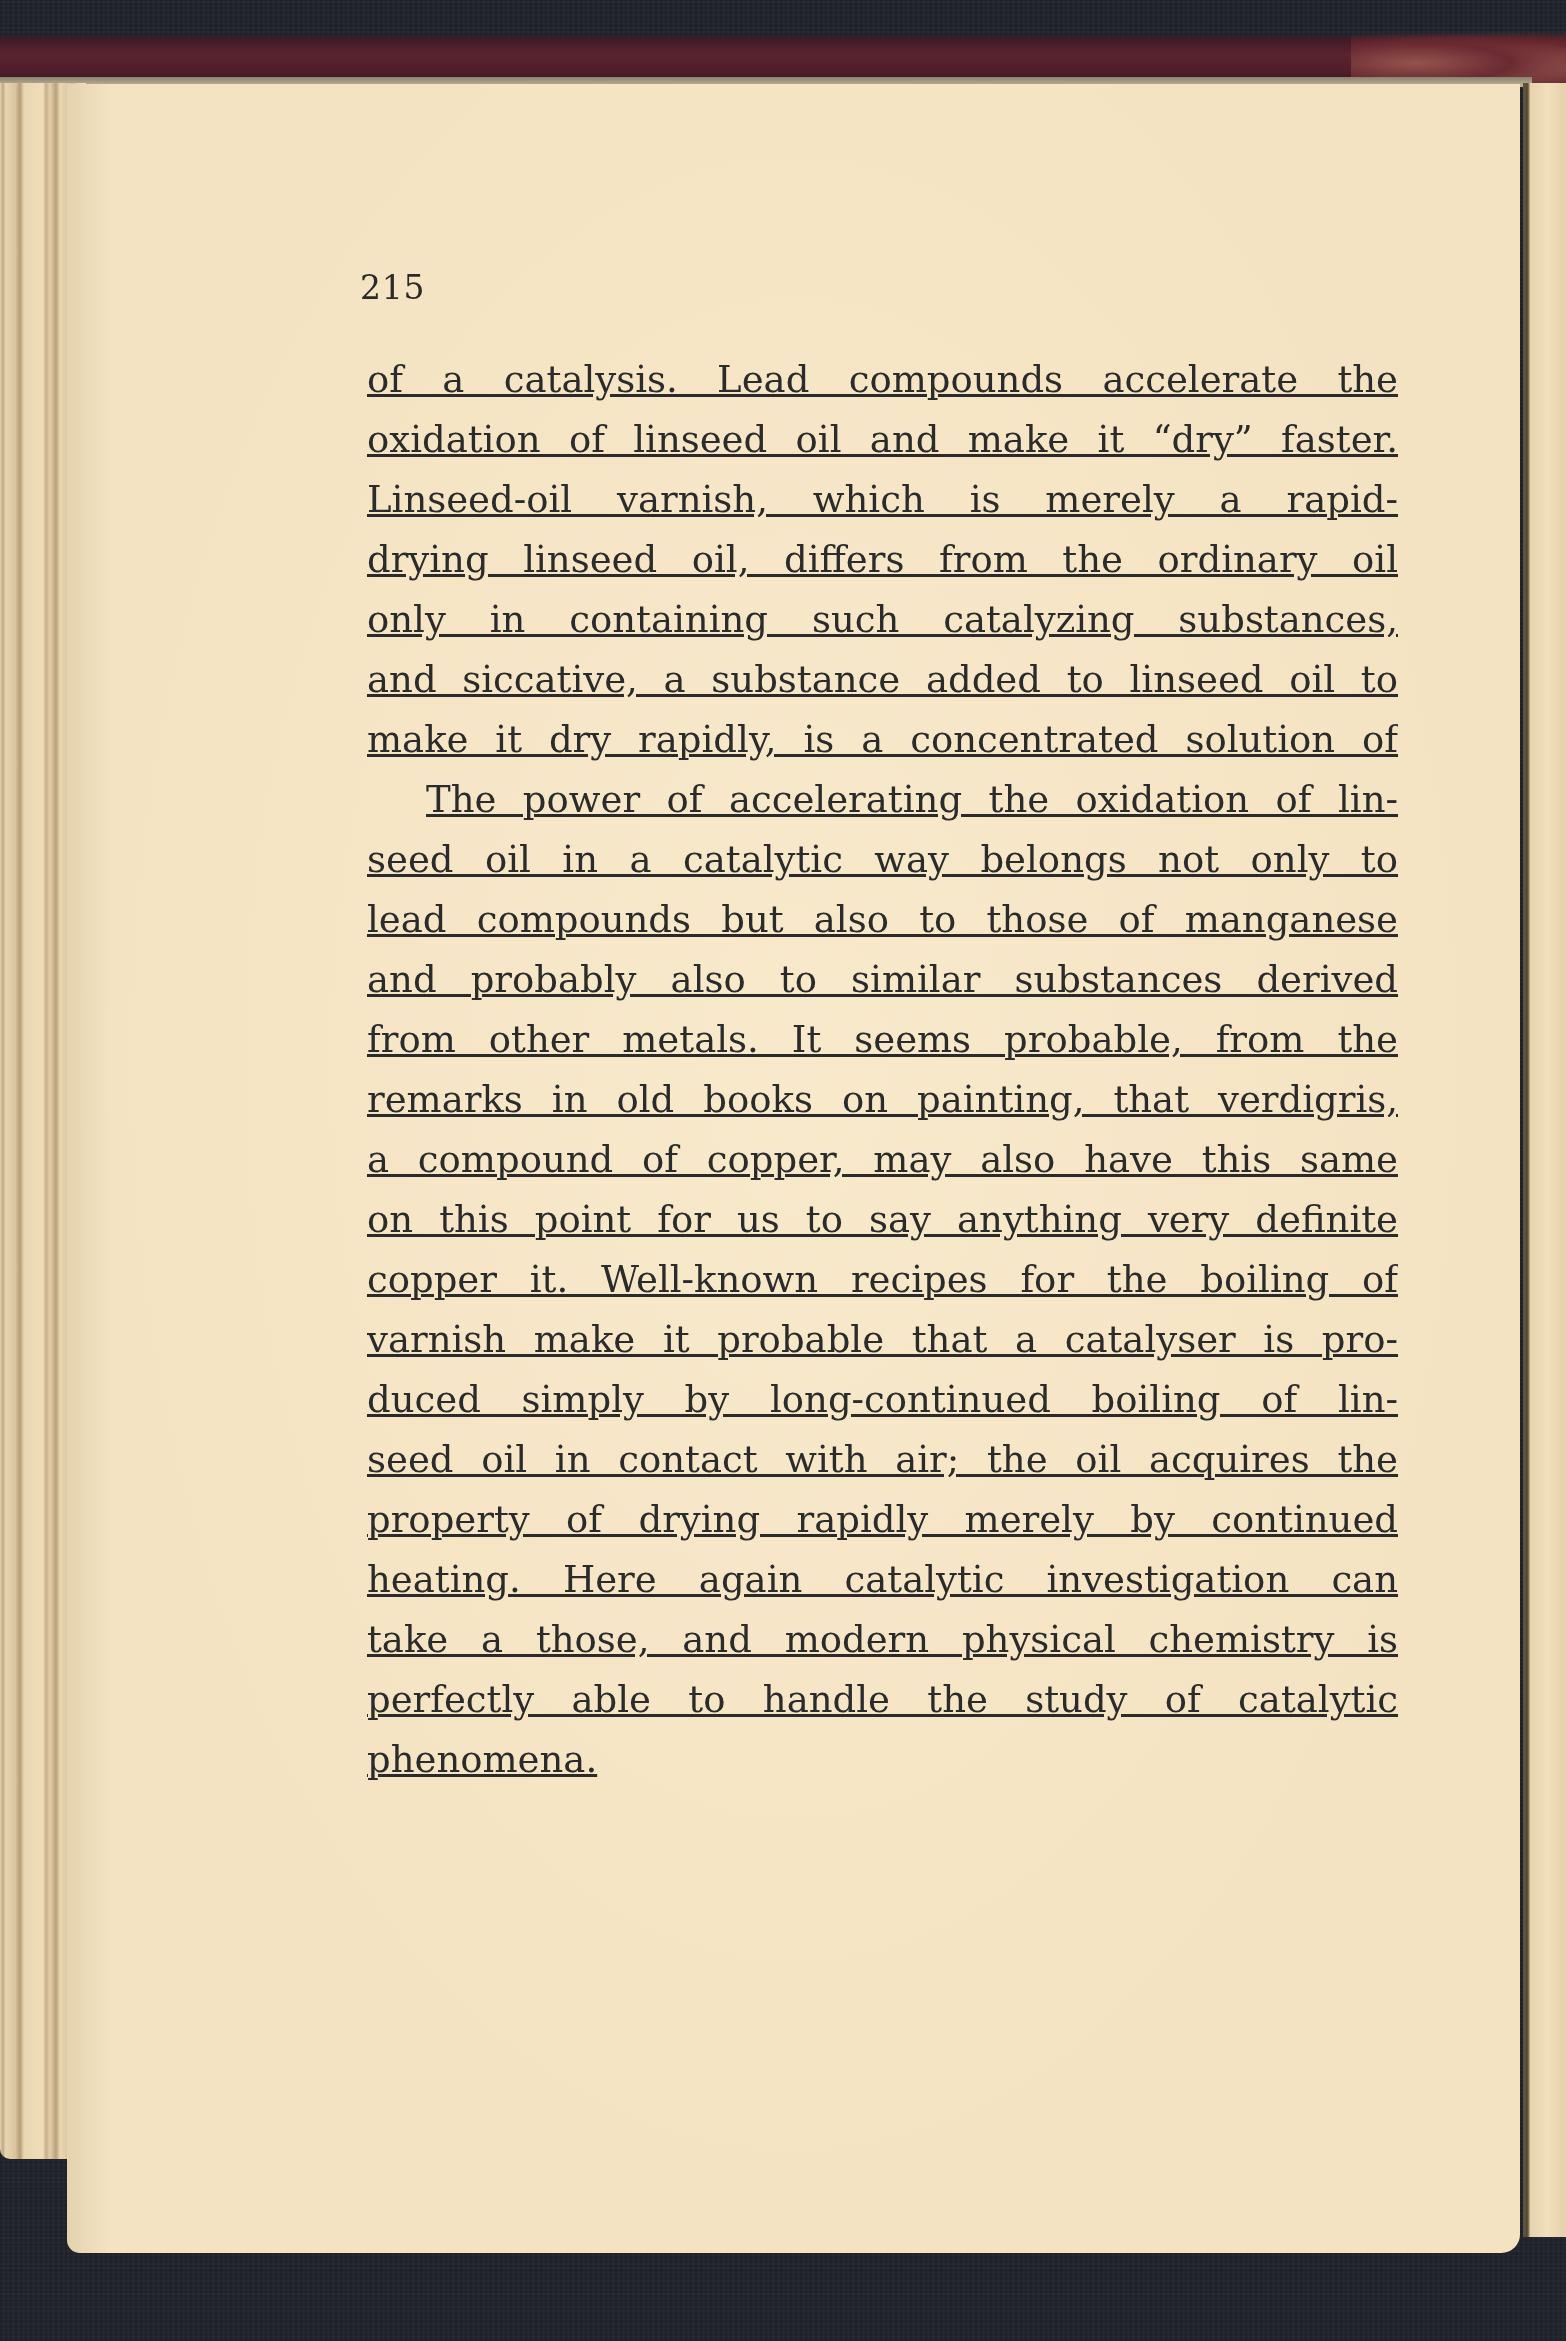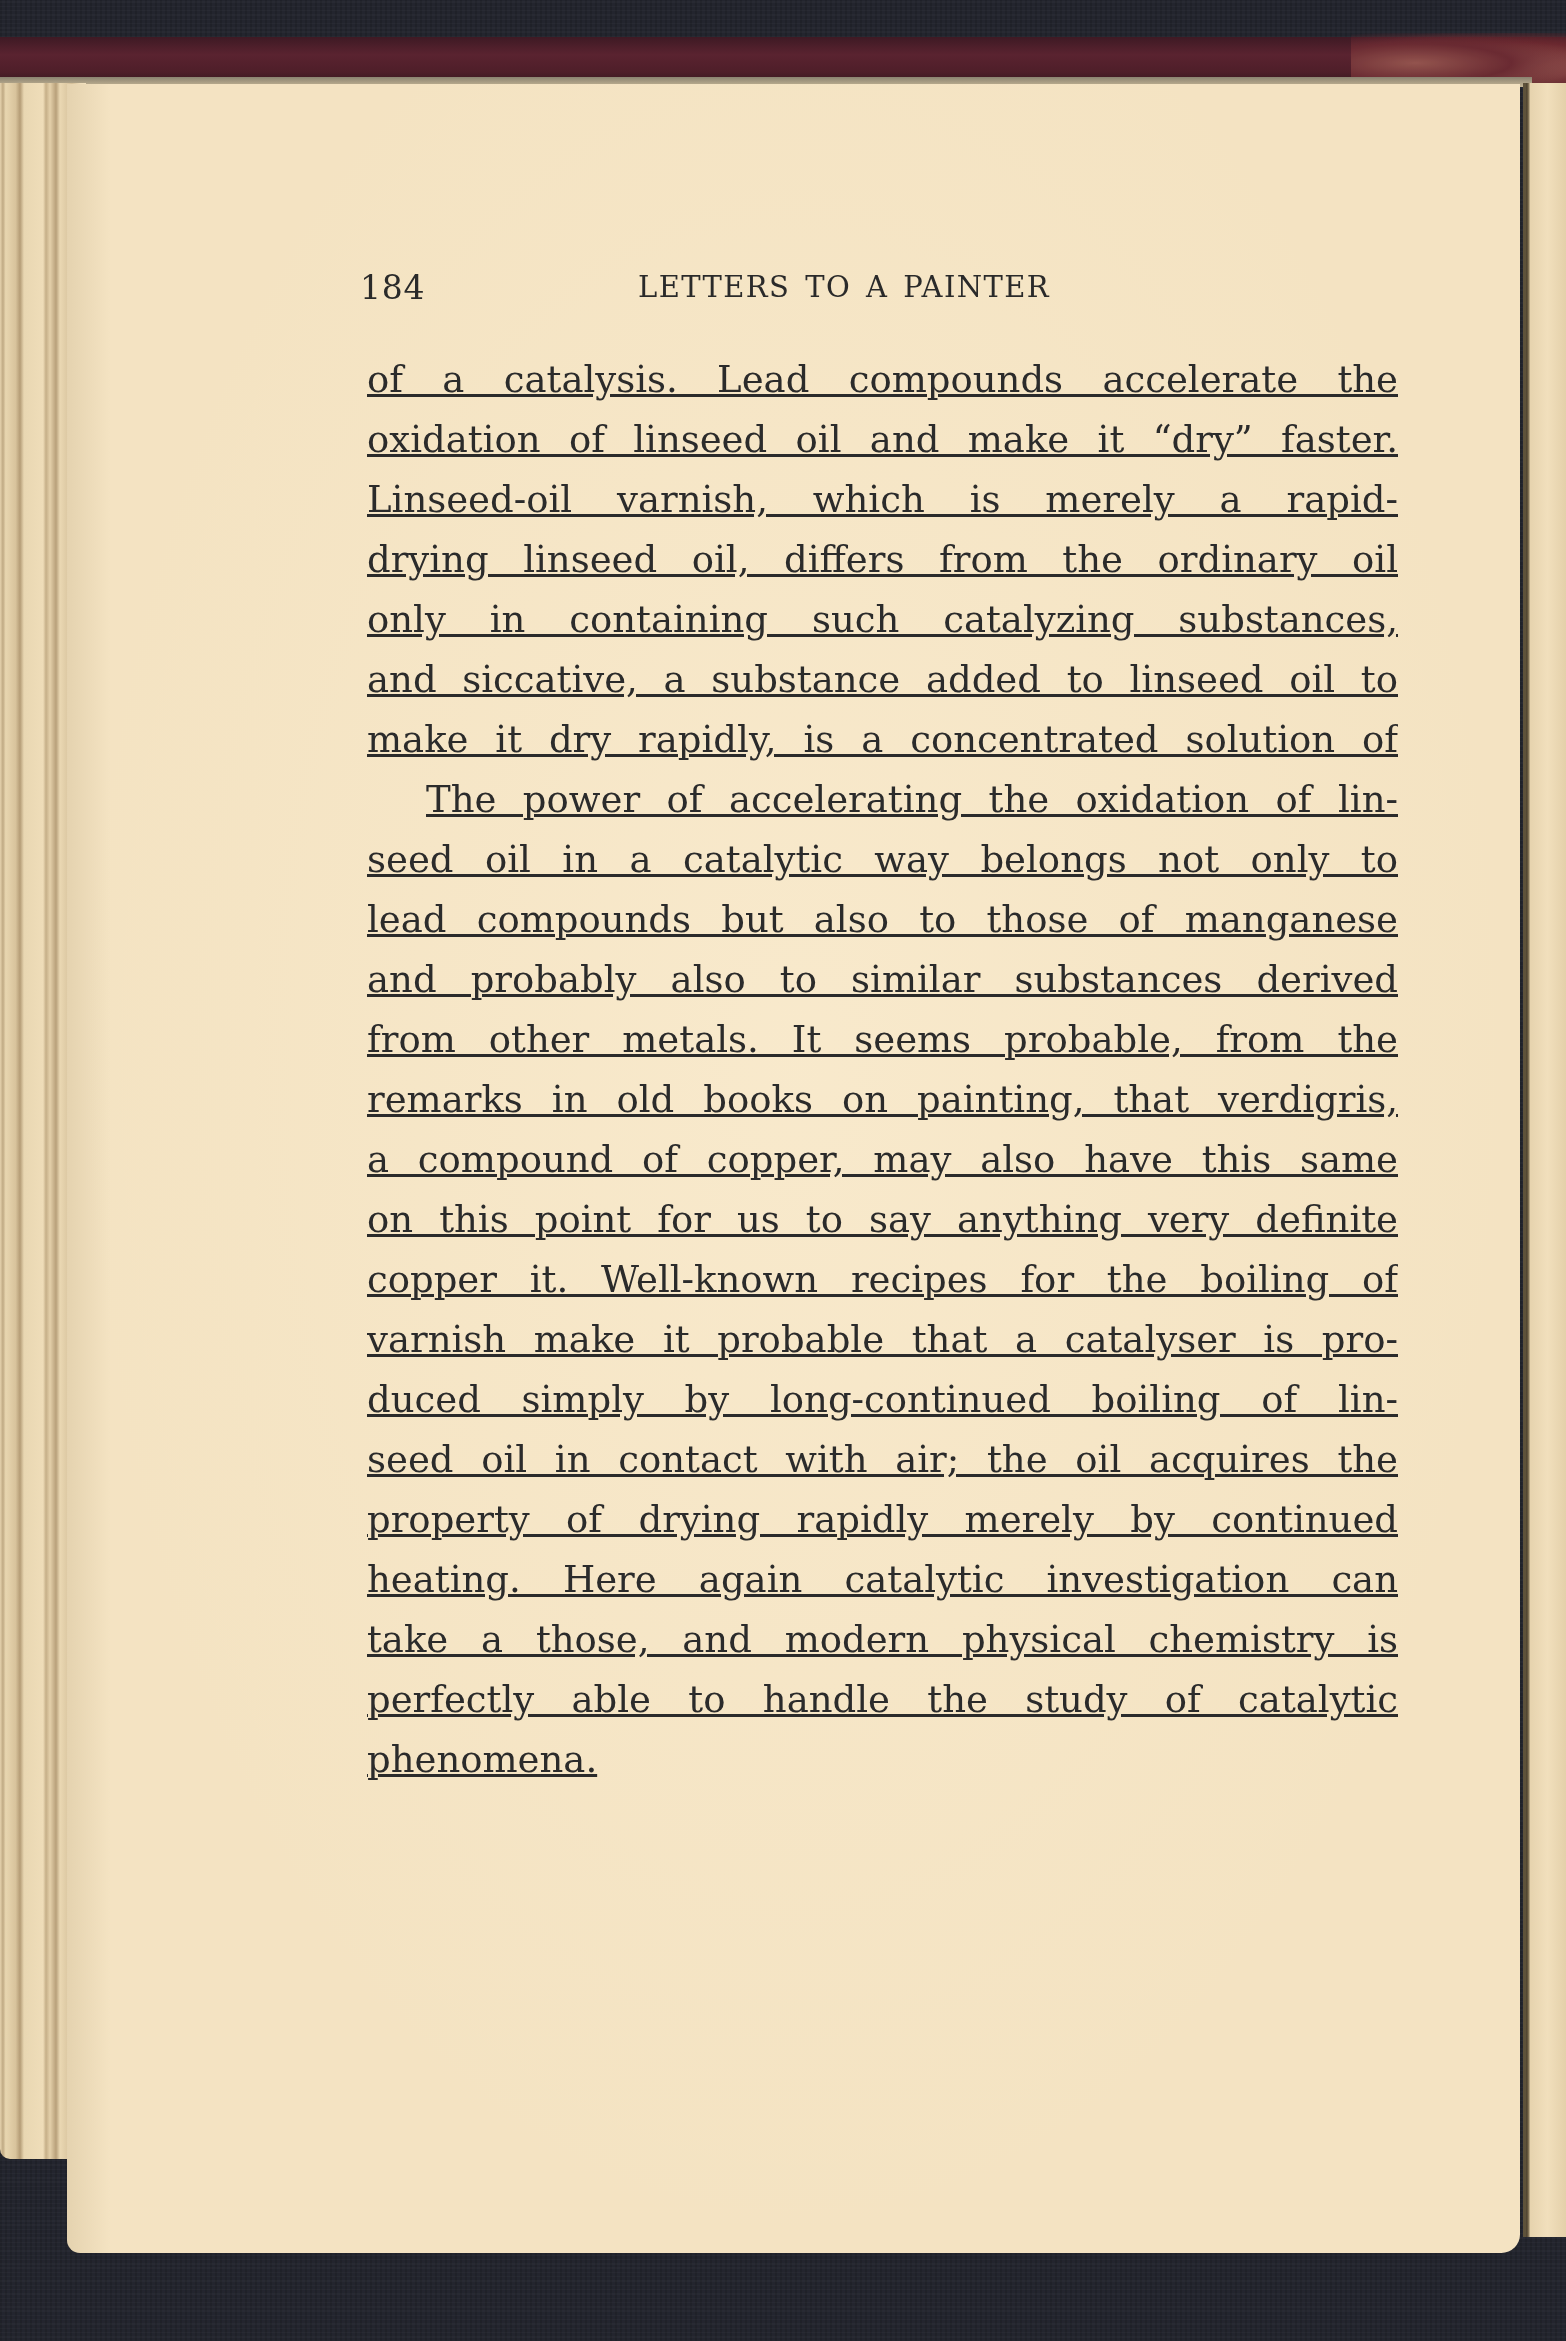--- a/index.html
+++ b/index.html
@@ -141,22 +141,21 @@
 <div class="headband"></div>
 <div class="headband-frayed"></div>
 <div class="head-shadow"></div>
 <div class="page-stack"></div>
 <div class="page-edge-right"></div>
 <div class="page-edge-line"></div>
 
 <div class="page"></div>
 
 <div class="running-head">
-  <span class="folio">184</span>
-  <span class="running-title">LETTERS TO A PAINTER</span>
+  <span class="folio">215</span>
 </div>
 
 <div class="text-block">
   <div>
     <span class="line">of a catalysis.  Lead compounds accelerate the</span>
     <span class="line">oxidation of linseed oil and make it “dry” faster.</span>
     <span class="line">Linseed-oil varnish, which is merely a rapid-</span>
     <span class="line">drying linseed oil, differs from the ordinary oil</span>
     <span class="line">only in containing such catalyzing substances,</span>
     <span class="line">and siccative, a substance added to linseed oil to</span>

